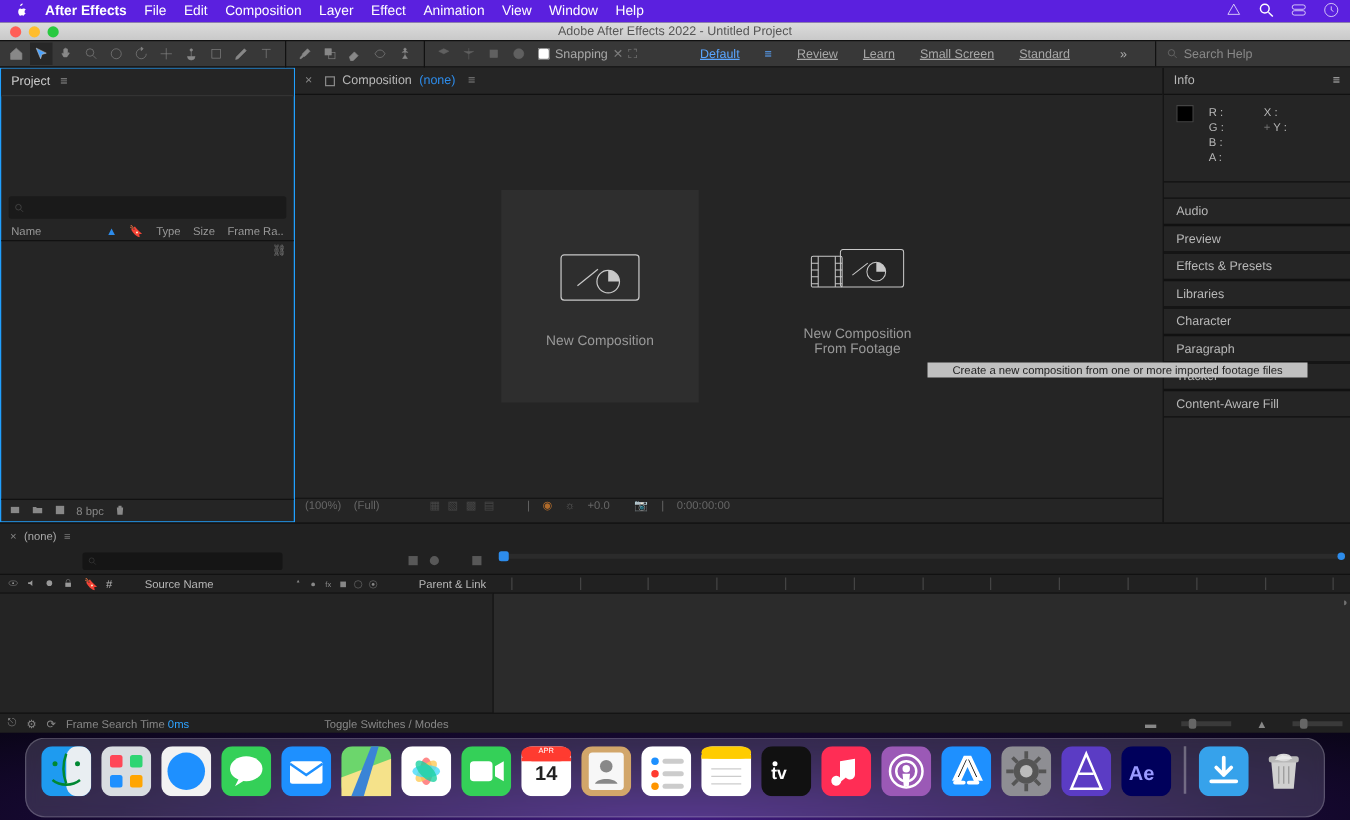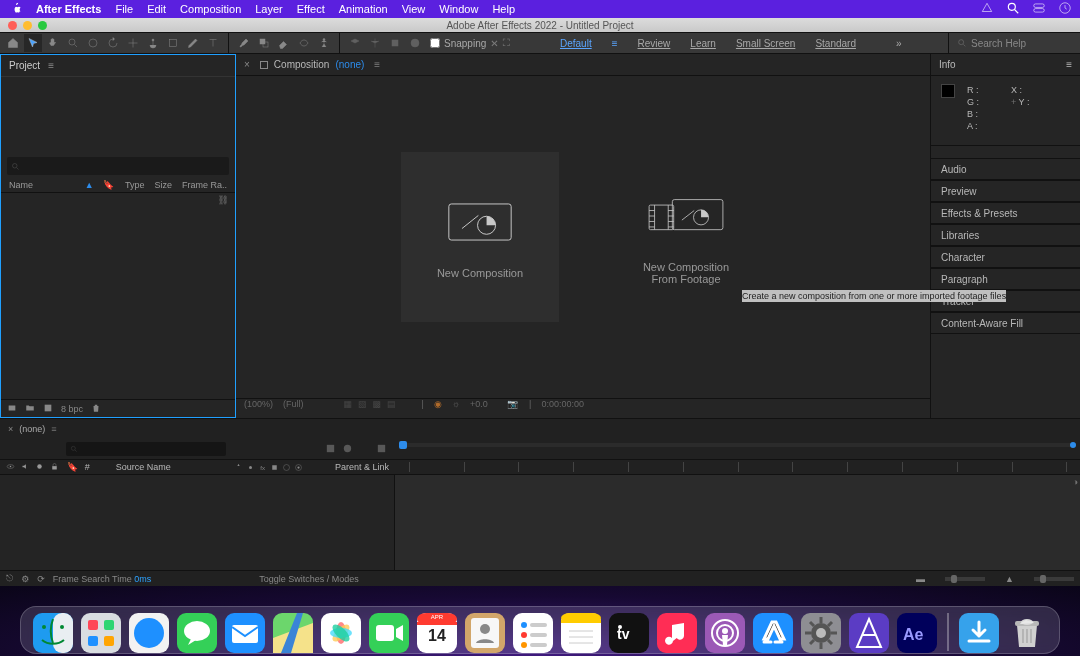--- a/index.html
+++ b/index.html
@@ -23,21 +23,21 @@
     .tool-icons span { width:18px; height:18px; display:inline-flex; align-items:center; justify-content:center; opacity:.6; }
     .tool-icons span.active { background:#272727; opacity:1; }
     .tool-icons svg { width:12px; height:12px; fill:#bdbdbd; stroke:#bdbdbd; }
     .tool-sep { width:1px; height:22px; background:#111; margin:0 4px; }
     .snapping { display:flex; align-items:center; gap:4px; margin-left:6px; }
     .snapping input { width:10px; height:10px; }
     .workspaces { position:absolute; left:560px; display:flex; gap:20px; }
     .workspaces .ws { cursor:pointer;text-decoration:underline; }
     .workspaces .ws.default { color:#5aa5ff; }
     .workspaces .chevrons { margin-left:20px; color:#aaa; }
-    .search-help { position:absolute; right:0; display:flex; align-items:center; gap:4px; border-left:1px solid #111; height:100%; padding-left:8px; width:132px;}
+    .search-help { position:absolute; right:24px; display:flex; align-items:center; gap:4px; border-left:1px solid #111; height:100%; padding-left:8px; width:132px;}
     .search-help svg { width:10px; height:10px; fill:#888; }
     .search-help input { background:transparent; border:none; color:#ccc; font-size:10px; width:100px; outline:none; }
     .search-help input::placeholder { color:#888; }
     
     .main { display:flex; height: calc(656px - 18px - 14px - 22px - 168px - 70px); }
     
     .project-panel { width:236px; background:#252525; border:1px solid #20a0ff; display:flex; flex-direction:column; }
     .project-panel .tab { height:22px; background:#252525; display:flex; align-items:center; padding:0 8px; font-size:10px; color:#ccc; border-bottom:1px solid #333; }
     .project-panel .tab .menu-icon { margin-left:8px; opacity:.6 }
     .project-panel .empty-top { flex:0 0 78px; }
@@ -91,27 +91,27 @@
     .timeline .tl-body .lb { width:395px; background:#242424; border-right:1px solid #111;}
     .timeline .tl-body .rb { flex:1; background:#2b2b2b; position:relative;}
     .timeline .tl-foot { height:16px; border-top:1px solid #111; display:flex; align-items:center; padding:0 6px; gap:8px; color:#888;}
     .timeline .tl-foot .frt .ms { color:#2ea3ff; }
     .timeline .tl-foot .toggle { margin-left:100px; }
     .timeline .tl-foot .sliders { margin-left:auto; display:flex; gap:20px; align-items:center;}
     .timeline .tl-foot .sliders .sl { width:40px; height:4px; background:#3a3a3a; position:relative;}
     .timeline .tl-foot .sliders .sl::after { content:""; position:absolute; left:6px; top:-2px; width:6px; height:8px; background:#666; border-radius:2px;}
     
     .dock-wrap { height:70px; display:flex; align-items:flex-end; justify-content:center; background: radial-gradient(ellipse at 50% 100%, #3f1a7d 0%, #170933 60%, #0a0518 100%); }
-    .dock { display:flex; gap:8px; padding:6px 12px 0; background:rgba(200,200,220,.18); border-radius:16px; border:1px solid rgba(255,255,255,.2); backdrop-filter: blur(6px); margin-bottom:2px;}
+    .dock { display:flex; gap:8px; padding:6px 12px 16px; background:rgba(200,200,220,.18); border-radius:16px; border:1px solid rgba(255,255,255,.2); backdrop-filter: blur(6px); margin-bottom:2px;}
     .dock .app, .dock .sep { width:40px; height:40px; border-radius:10px; display:flex; align-items:center; justify-content:center; font-size:18px; color:#fff; position:relative; }
     .dock .sep { width:2px; background:rgba(255,255,255,.3); border-radius:0; height:38px; margin:0 2px;}
     .dock .app svg { width:40px; height:40px; }
     .dock .app .cal-num { position:absolute; font-size:16px; font-weight:600; color:#222; top:14px; }
     
-    .yellow-tooltip { position:absolute; left:742px; top:290px; background:#c0c0c0; color:#222; padding:1px 0; font-size:9px; z-index:50; }
+    .yellow-tooltip { position:absolute; left:742px; top:290px; background:#c0c0c0; color:#222; padding:1px 20px; font-size:9px; z-index:50; }
   </style>
 </head>
 <body>
 
 <div class="menubar">
   <span class="apple-icon">
     <svg viewBox="0 0 24 24">
         <path d="M16.365 1.43c0 1.14-.42 2.2-1.27 3.05-.86.86-1.93 1.36-3.05 1.27-.1-1.1.43-2.24 1.27-3.05.85-.85 2.02-1.33 3.05-1.27zm3.3 17.16c-.56 1.3-1.23 2.56-2.28 2.58-1.03.02-1.36-.6-2.55-.6-1.18 0-1.55.58-2.52.62-1.02.04-1.8-1.4-2.36-2.7-1.54-3.55-.4-8.8 2.2-8.85 1.02-.02 1.73.7 2.55.7.8 0 1.95-.86 3.3-.73.56.02 2.14.22 3.15 1.7-2.76 1.8-2.32 5.98.5 7.28z"></path>
       </svg>
   </span>

